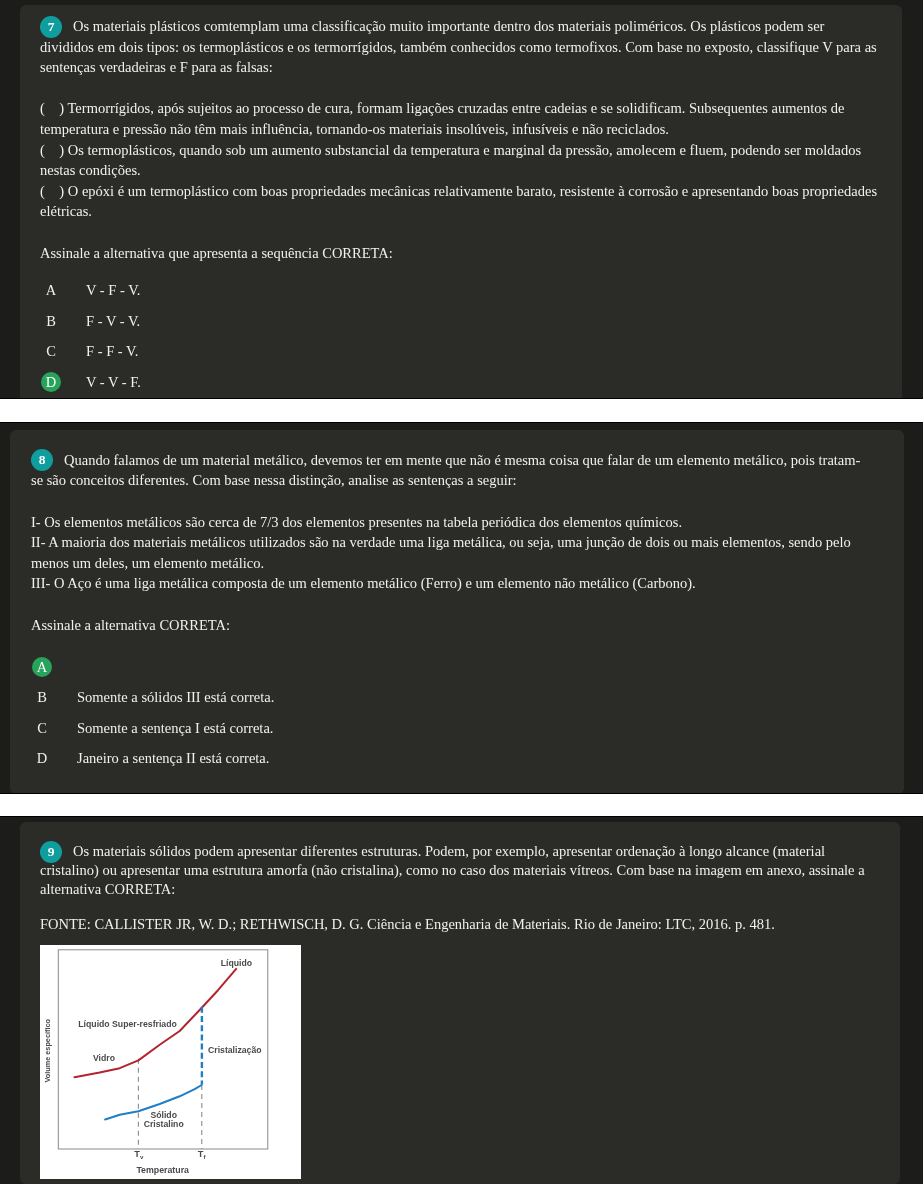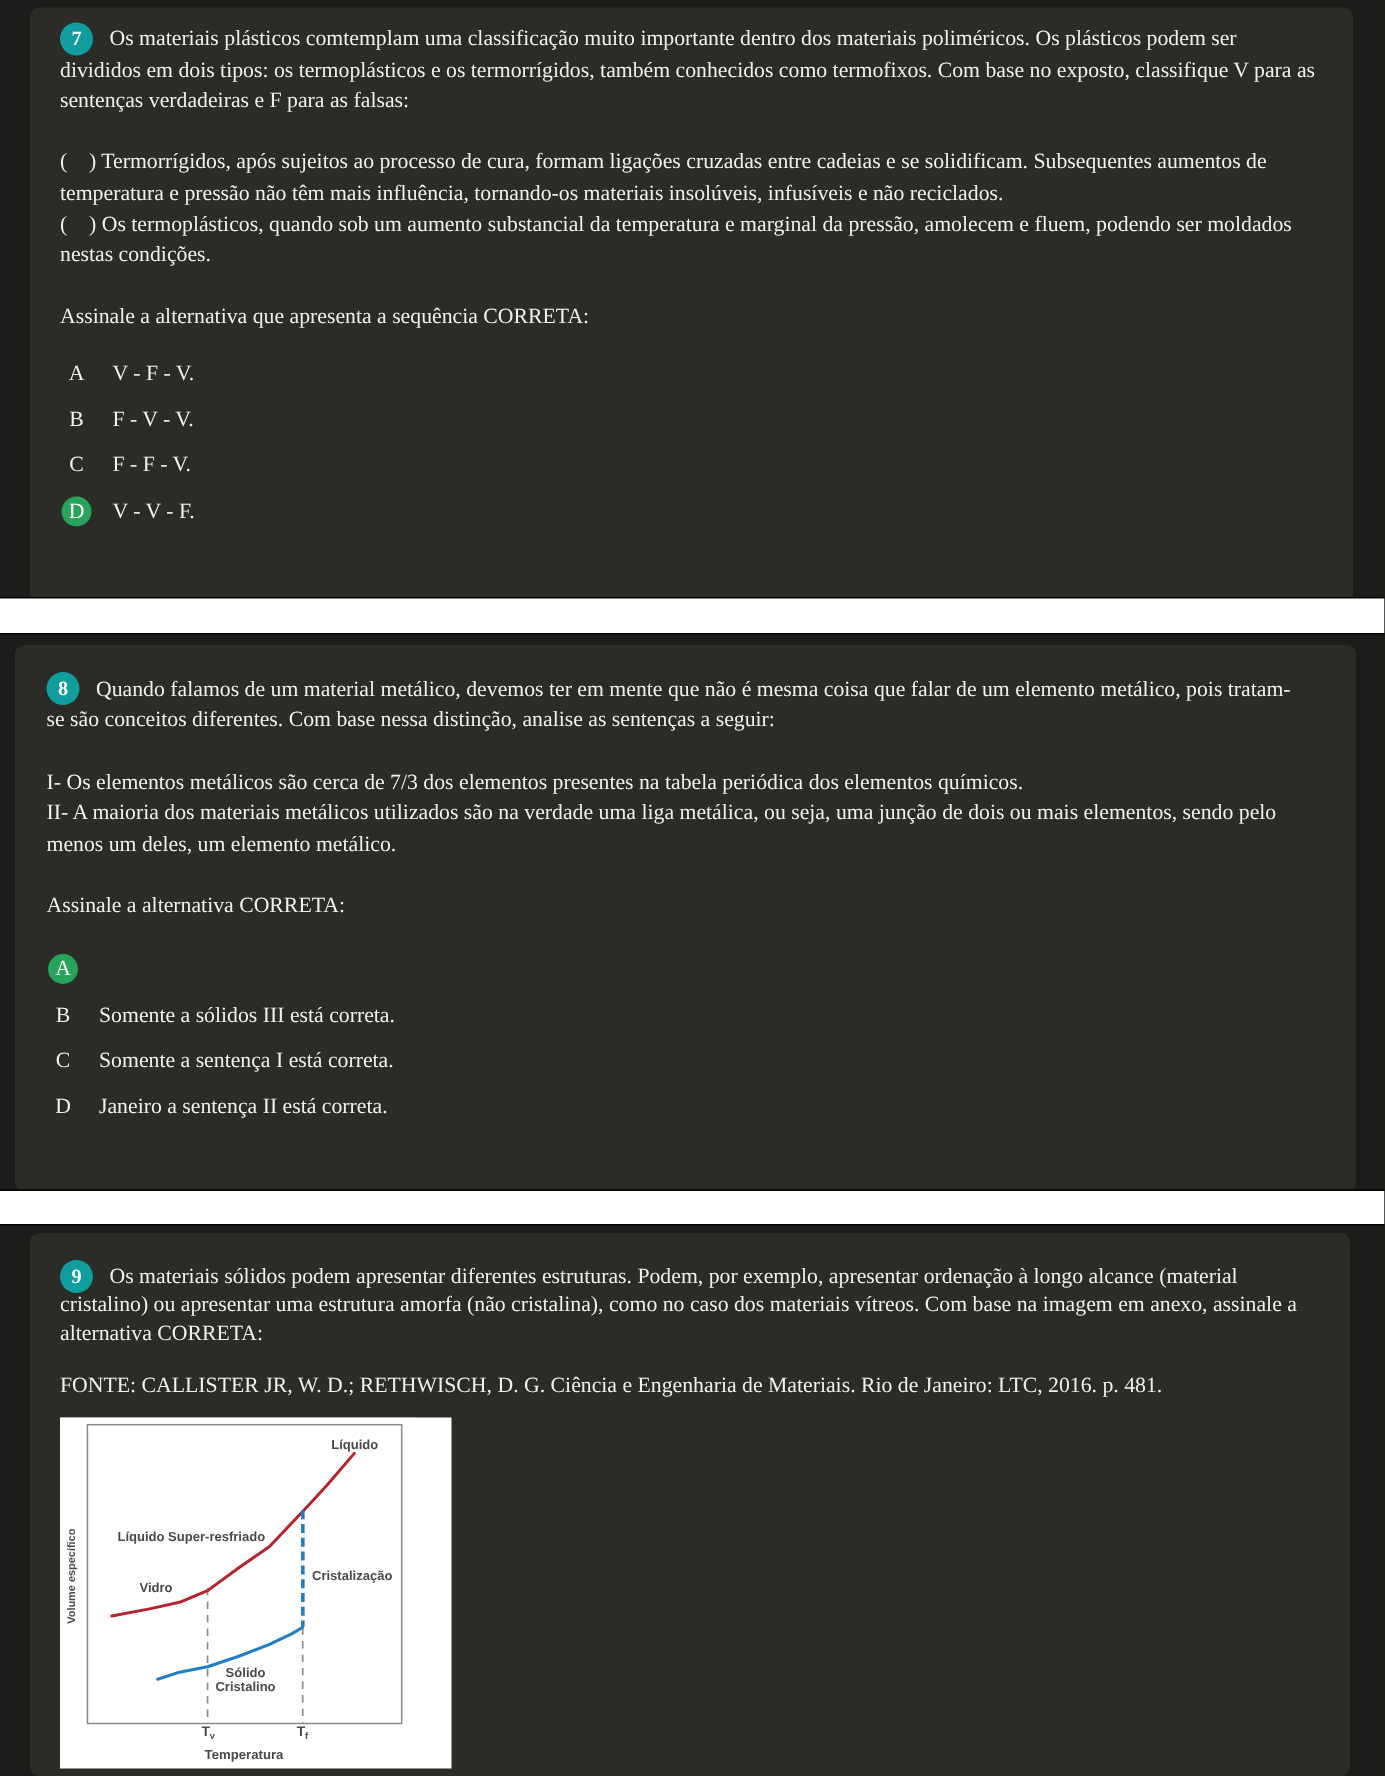--- a/index.html
+++ b/index.html
@@ -39,41 +39,42 @@
   }
 
   .opts { position:relative; }
   .optrow { position:relative; height:30.6px; font-size:14.5px; line-height:30.6px; white-space:nowrap; }
   .letter { position:absolute; left:0; top:0; width:22px; text-align:center; line-height:30.6px; }
   .letter.sel {
     left:1px; top:5.5px; width:20px; height:20px; border-radius:50%;
     background:#27a35c; color:#ffffff; text-align:center; line-height:20.6px;
     font-size:14.5px;
   }
-  .opttext { position:absolute; left:35px; top:0; line-height:30.6px; }
+  .opttext { position:absolute; left:46px; top:0; line-height:30.6px; }
 
   
   #sec1 .para { line-height:20.6px; } #sec1 .gap { height:20.6px; }
   #sec2 .para { line-height:20.6px; } #sec2 .gap { height:20.6px; }
   #sec3 .para { line-height:18.95px; } #sec3 .gap { height:15.8px; }
 
   .chartwrap { position:absolute; background:#ffffff; }
 </style>
 </head>
 <body>
 
 <div class="page">
 
   <div class="section" id="sec1" style="top:0;height:398px;">
     <div class="card" style="left:20px;top:5px;width:882px;height:400px;">
       <div class="inner" style="left:20px;top:11px;width:840px;">
         <p class="para"><span class="qnumwrap"><span class="qnum">7</span></span><span>Os materiais plásticos comtemplam uma classificação muito importante dentro dos materiais poliméricos. Os plásticos podem ser divididos em dois tipos: os termoplásticos e os termorrígidos, também conhecidos como termofixos. Com base no exposto, classifique V para as sentenças verdadeiras e F para as falsas:</span></p>
         <div class="gap"></div>
         <p class="para">(&nbsp;&nbsp;&nbsp;&nbsp;) Termorrígidos, após sujeitos ao processo de cura, formam ligações cruzadas entre cadeias e se solidificam. Subsequentes aumentos de temperatura e pressão não têm mais influência, tornando-os materiais insolúveis, infusíveis e não reciclados.</p>
         <p class="para">(&nbsp;&nbsp;&nbsp;&nbsp;) Os termoplásticos, quando sob um aumento substancial da temperatura e marginal da pressão, amolecem e fluem, podendo ser moldados nestas condições.</p>
+        <p class="para">(&nbsp;&nbsp;&nbsp;&nbsp;) O epóxi é um termoplástico com boas propriedades mecânicas relativamente barato, resistente à corrosão e apresentando boas propriedades elétricas.</p>
         <div class="gap"></div>
         <p class="para">Assinale a alternativa que apresenta a sequência CORRETA:</p>
         <div class="opts" style="margin-top:12px;">
           <div class="optrow">
               <span class="letter">A</span>
               <span class="opttext">V - F - V.</span>
             </div>
           <div class="optrow">
               <span class="letter">B</span>
               <span class="opttext">F - V - V.</span>
@@ -95,20 +96,21 @@
   <div class="whitegap" style="top:399px;height:23px;"></div>
   <div class="hairline" style="top:422px;"></div>
 
   <div class="section" id="sec2" style="top:423px;height:370px;">
     <div class="card" style="left:10px;top:6.5px;width:894px;height:364px;">
       <div class="inner" style="left:21px;top:20.3px;width:837px;">
         <p class="para"><span class="qnumwrap"><span class="qnum">8</span></span><span>Quando falamos de um material metálico, devemos ter em mente que não é mesma coisa que falar de um elemento metálico, pois tratam-se são conceitos diferentes. Com base nessa distinção, analise as sentenças a seguir:</span></p>
         <div class="gap"></div>
         <p class="para">I- Os elementos metálicos são cerca de 7/3 dos elementos presentes na tabela periódica dos elementos químicos.</p>
         <p class="para">II- A maioria dos materiais metálicos utilizados são na verdade uma liga metálica, ou seja, uma junção de dois ou mais elementos, sendo pelo menos um deles, um elemento metálico.</p>
+        <p class="para">III- O Aço é uma liga metálica composta de um elemento metálico (Ferro) e um elemento não metálico (Carbono).</p>
         <div class="gap"></div>
         <p class="para">Assinale a alternativa CORRETA:</p>
         <div class="opts" style="margin-top:16.4px;">
           <div class="optrow">
               <span class="letter sel">A</span>
             </div>
           <div class="optrow">
               <span class="letter">B</span>
               <span class="opttext">Somente a sólidos III está correta.</span>
             </div>

